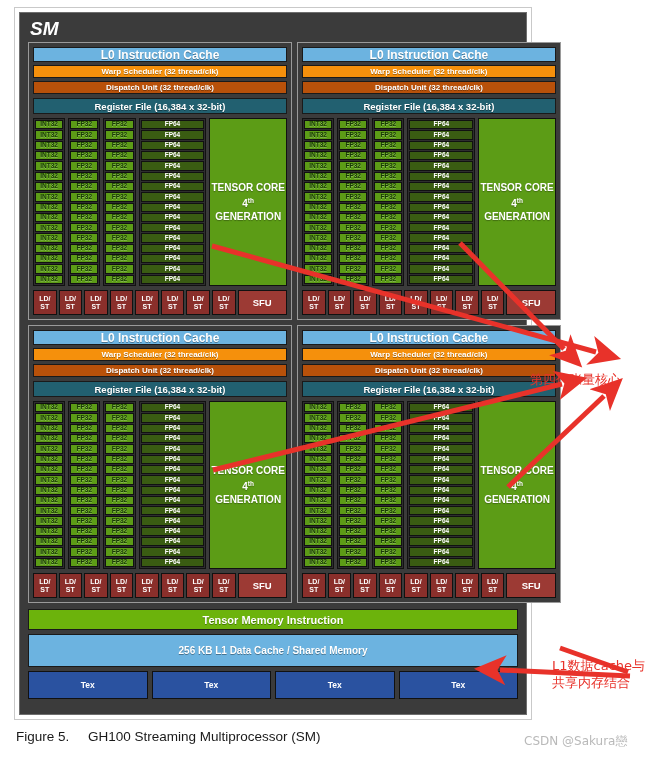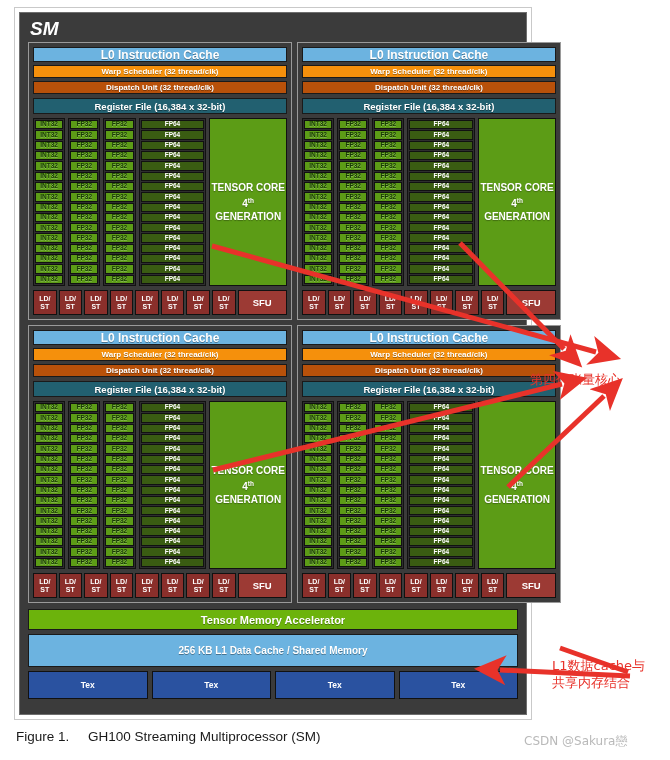--- a/index.html
+++ b/index.html
@@ -682,35 +682,35 @@
               <div class="ldst">
                 <span>LD/</span>
                 <span>ST</span>
               </div>
               <div class="sfu">SFU</div>
             </div>
           </div>
         </div>
 
       <div class="bottom-wrap">
-        <div class="bar bar-tma">Tensor Memory Accelerator</div>
+        <div class="bar bar-tma">Tensor Memory Instruction</div>
         <div class="bar bar-l1d">256 KB L1 Data Cache / Shared Memory</div>
         <div class="tex-row" id="tex-row">
             <div class="tex">Tex</div>
             <div class="tex">Tex</div>
             <div class="tex">Tex</div>
             <div class="tex">Tex</div>
           </div>
       </div>
 
     </div>
   </div>
 
   <div id="caption">
-    <span class="cap-label">Figure 1.</span><span>GH100 Streaming Multiprocessor (SM)</span>
+    <span class="cap-label">Figure 5.</span><span>GH100 Streaming Multiprocessor (SM)</span>
   </div>
 
   <div id="watermark">CSDN @Sakura戀</div>
 
   <svg id="anno-layer" viewBox="0 0 670 760" width="670" height="760">
     <defs>
       <marker id="ah" markerWidth="7" markerHeight="7" refX="1.2" refY="3.2" orient="auto" markerUnits="strokeWidth">
         <path d="M0,0.2 L6.4,3.2 L0,6.2 L1.7,3.2 Z" fill="#e8322a"></path>
       </marker>
     </defs>

